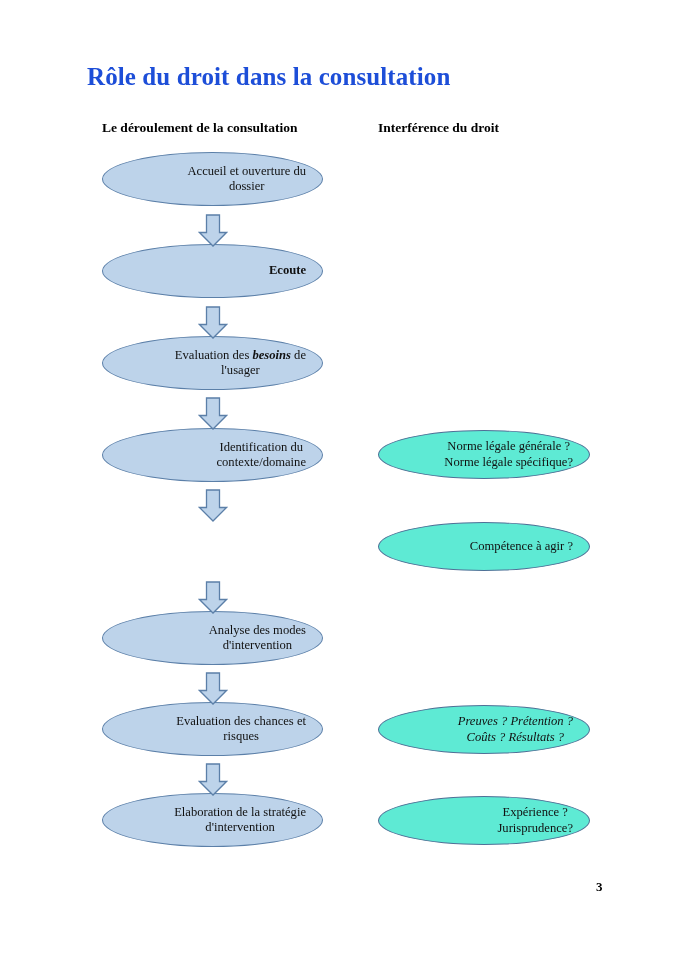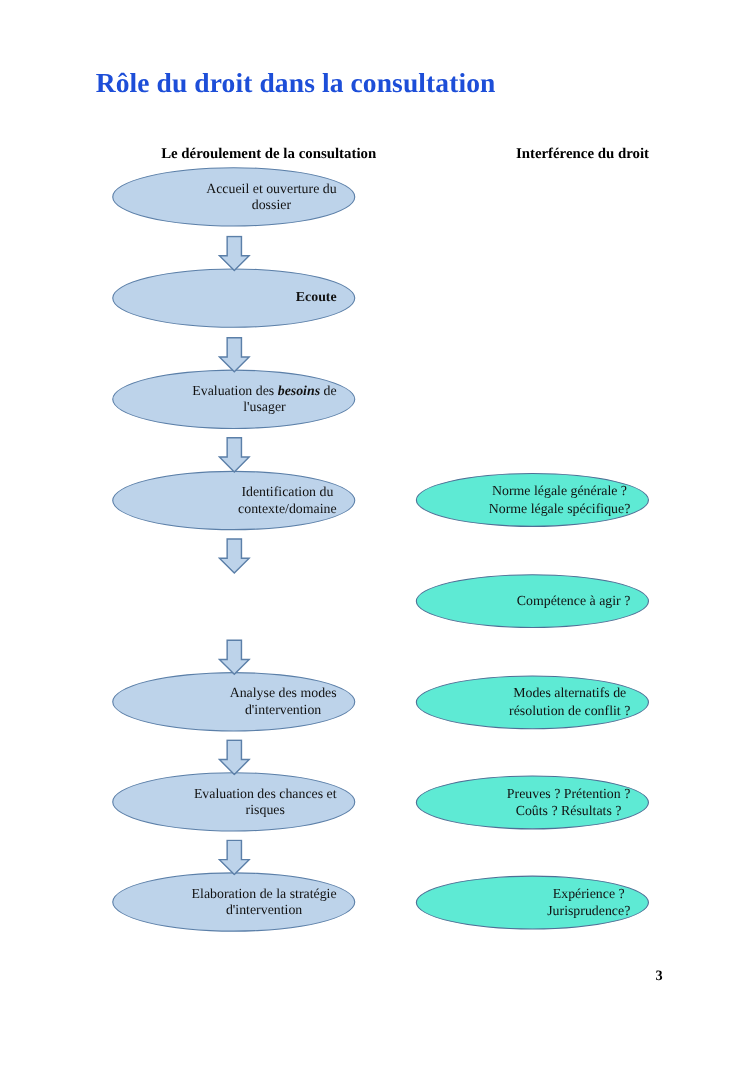--- a/index.html
+++ b/index.html
@@ -28,26 +28,26 @@
     font-size: 25px;
     font-weight: bold;
     color: #1d4ed8;
     letter-spacing: 0.1px;
     white-space: nowrap;
   }
 
   
   .col-header {
     position: absolute;
-    top: 132px;
+    top: 120px;
     font-size: 13.5px;
     font-weight: bold;
     color: #000000;
     white-space: nowrap;
-    text-align: right;
+    text-align: left;
   }
   .col-header.left  { left: 102px; width: 240px; }
   .col-header.right { left: 378px; width: 212px; }
 
   
   .flow-col {
     position: absolute;
     top: 0;
     left: 0;
     width: 100%;
@@ -203,27 +203,21 @@
         <div>
           <span class="txt">Norme légale générale ?</span>
           <span class="txt">Norme légale spécifique?</span>
         </div>
       </div>
       <div class="node green" style="top: 522px;">
         <div>
           <span class="txt">Compétence à agir ?</span>
         </div>
       </div>
-      <div class="node green" style="top: 614px;">
-        <div>
-          <span class="txt">Modes alternatifs de</span>
-          <span class="txt">résolution de conflit ?</span>
-        </div>
-      </div>
-      <div class="node green" style="top: 705px;">
+      <div class="node green" style="top: 705px; font-style: italic;">
         <div>
           <span class="txt">Preuves ? Prétention ?</span>
           <span class="txt">Coûts ? Résultats ?</span>
         </div>
       </div>
       <div class="node green" style="top: 796px;">
         <div>
           <span class="txt">Expérience ?</span>
           <span class="txt">Jurisprudence?</span>
         </div>

